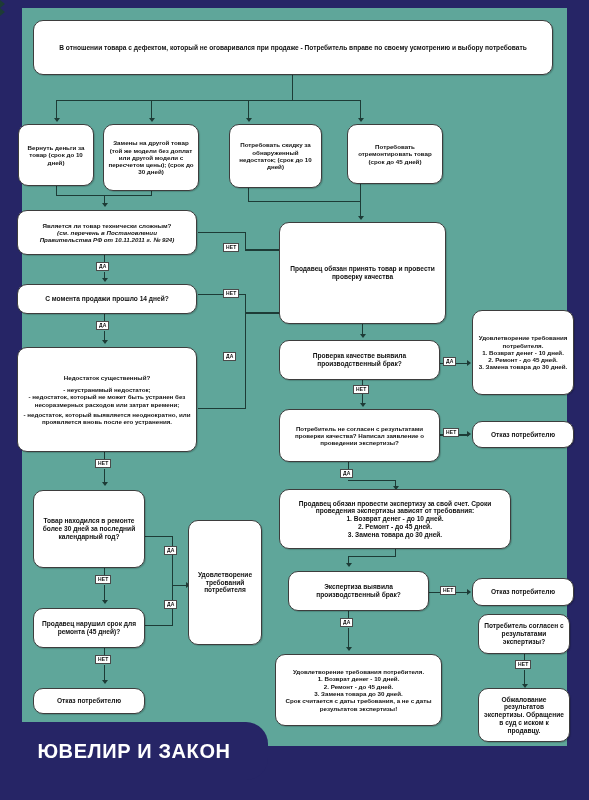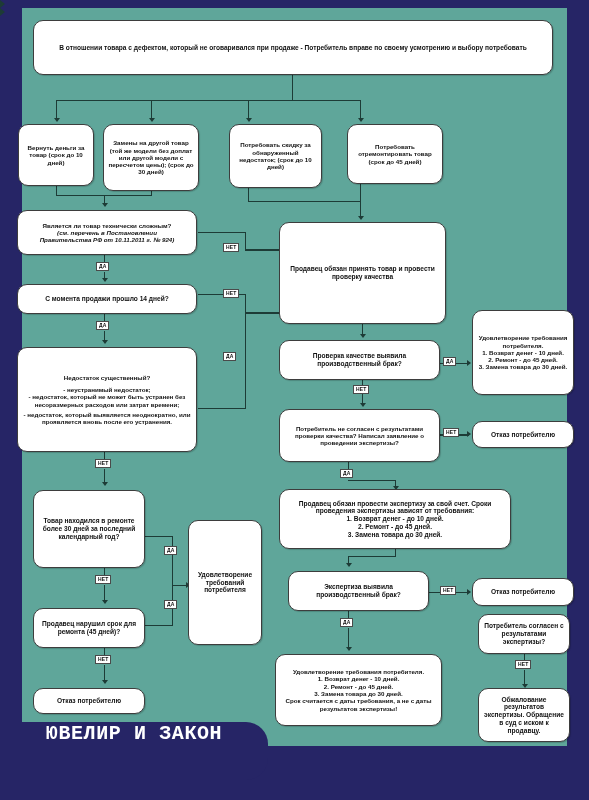--- a/index.html
+++ b/index.html
@@ -94,23 +94,22 @@
   #banner {
     position: absolute;
     left: 0px;
     top: 722px;
     width: 268px;
     height: 58px;
     background: #262566;
     border-top-right-radius: 22px;
     border-bottom-right-radius: 22px;
     display: flex;
-    align-items: flex-start;
+    align-items: center;
     justify-content: center;
-    font-family: Liberation Mono, monospace;
   }
   #banner-text {
     color: #ffffff;
     font-size: 20px;
     font-weight: bold;
     letter-spacing: 0.6px;
   }
   .ln-row { display: block; }
 </style>
 </head>

